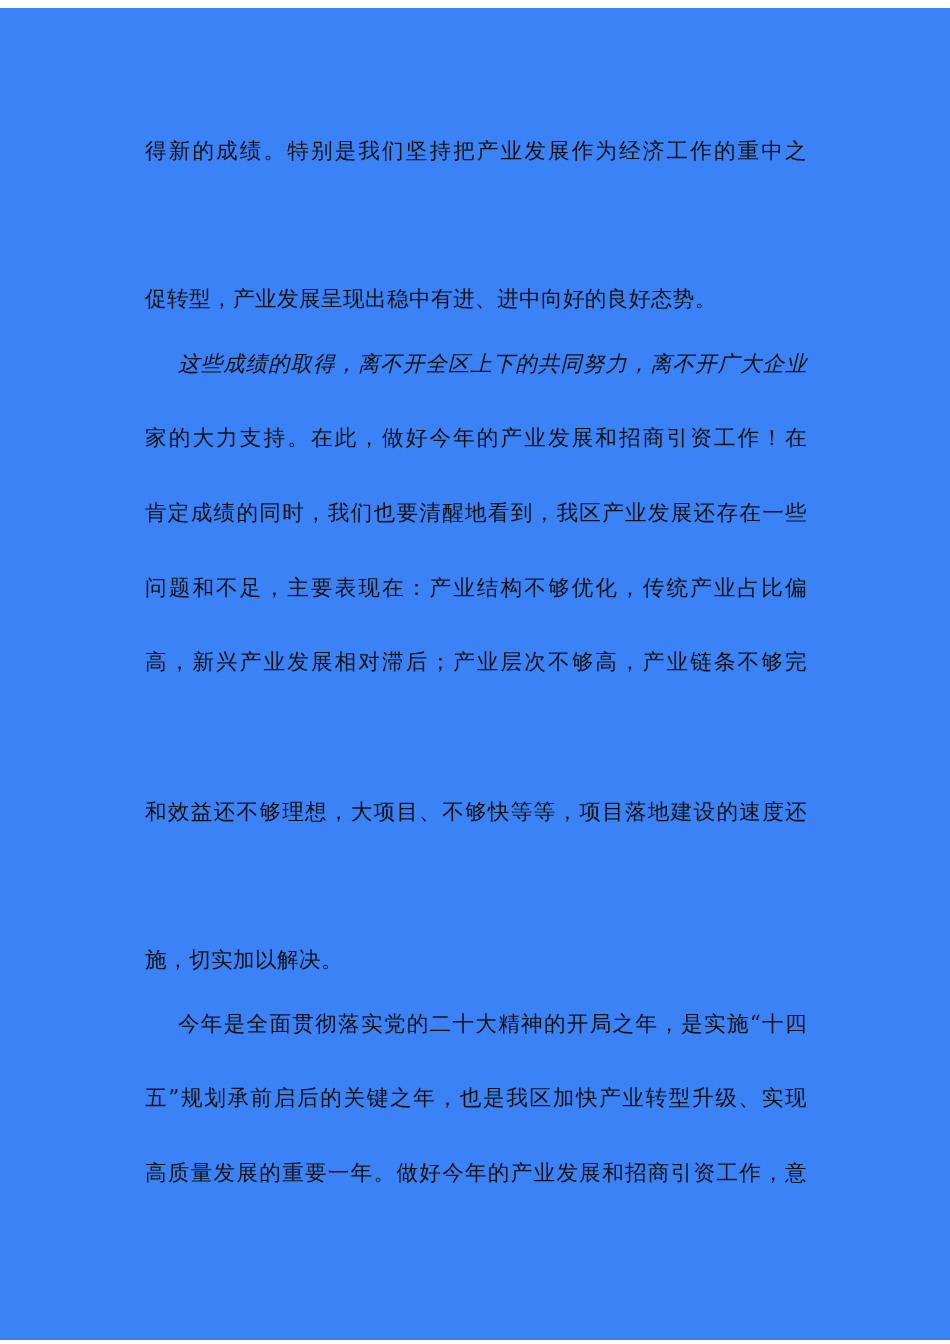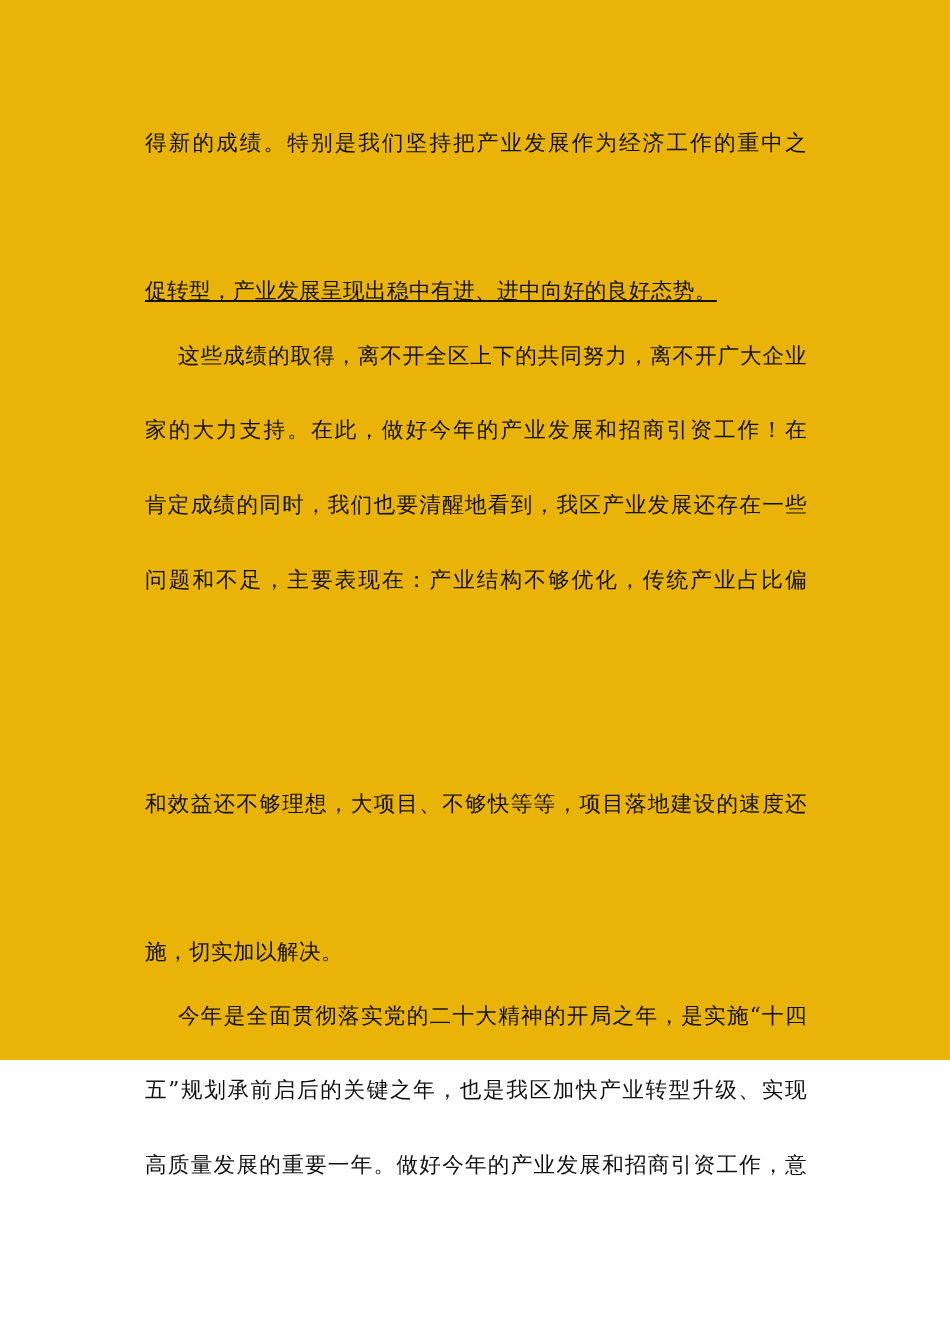--- a/index.html
+++ b/index.html
@@ -11,24 +11,24 @@
       width: 950px;
       height: 1344px;
       position: relative;
       overflow: hidden;
       font-family: "DejaVu Serif", "Liberation Serif", serif;
       color: #111111;
     }
     .page {
       position: absolute;
       left: 0;
-      top: 0;
+      top: 8px;
       width: 950px;
-      height: 1060px;
-      background: #eab308;
+      height: 1332px;
+      background: #3b82f6;
     }
     .line {
       position: absolute;
       left: 145px;
       width: 662px;
       height: 30px;
       font-size: 21.6px;
       line-height: 30px;
       white-space: nowrap;
       letter-spacing: 0.4px;
@@ -42,25 +42,26 @@
       left: 178px;
       width: 629px;
     }
   </style>
 </head>
 <body>
 
 <div class="page">
 
   <div class="line" style="top:128px;">得新的成绩。特别是我们坚持把产业发展作为经济工作的重中之</div>
-  <div class="line last" style="top:276px;text-decoration:underline;">促转型，产业发展呈现出稳中有进、进中向好的良好态势。</div>
+  <div class="line last" style="top:276px;">促转型，产业发展呈现出稳中有进、进中向好的良好态势。</div>
 
-  <div class="line indent" style="top:341px;">这些成绩的取得，离不开全区上下的共同努力，离不开广大企业</div>
+  <div class="line indent" style="top:341px;font-style:italic;">这些成绩的取得，离不开全区上下的共同努力，离不开广大企业</div>
   <div class="line" style="top:415px;">家的大力支持。在此，做好今年的产业发展和招商引资工作！在</div>
   <div class="line" style="top:565px;">问题和不足，主要表现在：产业结构不够优化，传统产业占比偏</div>
   <div class="line" style="top:490px;">肯定成绩的同时，我们也要清醒地看到，我区产业发展还存在一些</div>
+  <div class="line" style="top:639px;">高，新兴产业发展相对滞后；产业层次不够高，产业链条不够完</div>
   <div class="line" style="top:789px;">和效益还不够理想，大项目、不够快等等，项目落地建设的速度还</div>
   <div class="line last" style="top:937px;">施，切实加以解决。</div>
 
   <div class="line indent" style="top:1001px;">今年是全面贯彻落实党的二十大精神的开局之年，是实施“十四</div>
   <div class="line" style="top:1150px;">高质量发展的重要一年。做好今年的产业发展和招商引资工作，意</div>
   <div class="line" style="top:1075px;">五”规划承前启后的关键之年，也是我区加快产业转型升级、实现</div>
 </div>
 
 </body></html>

